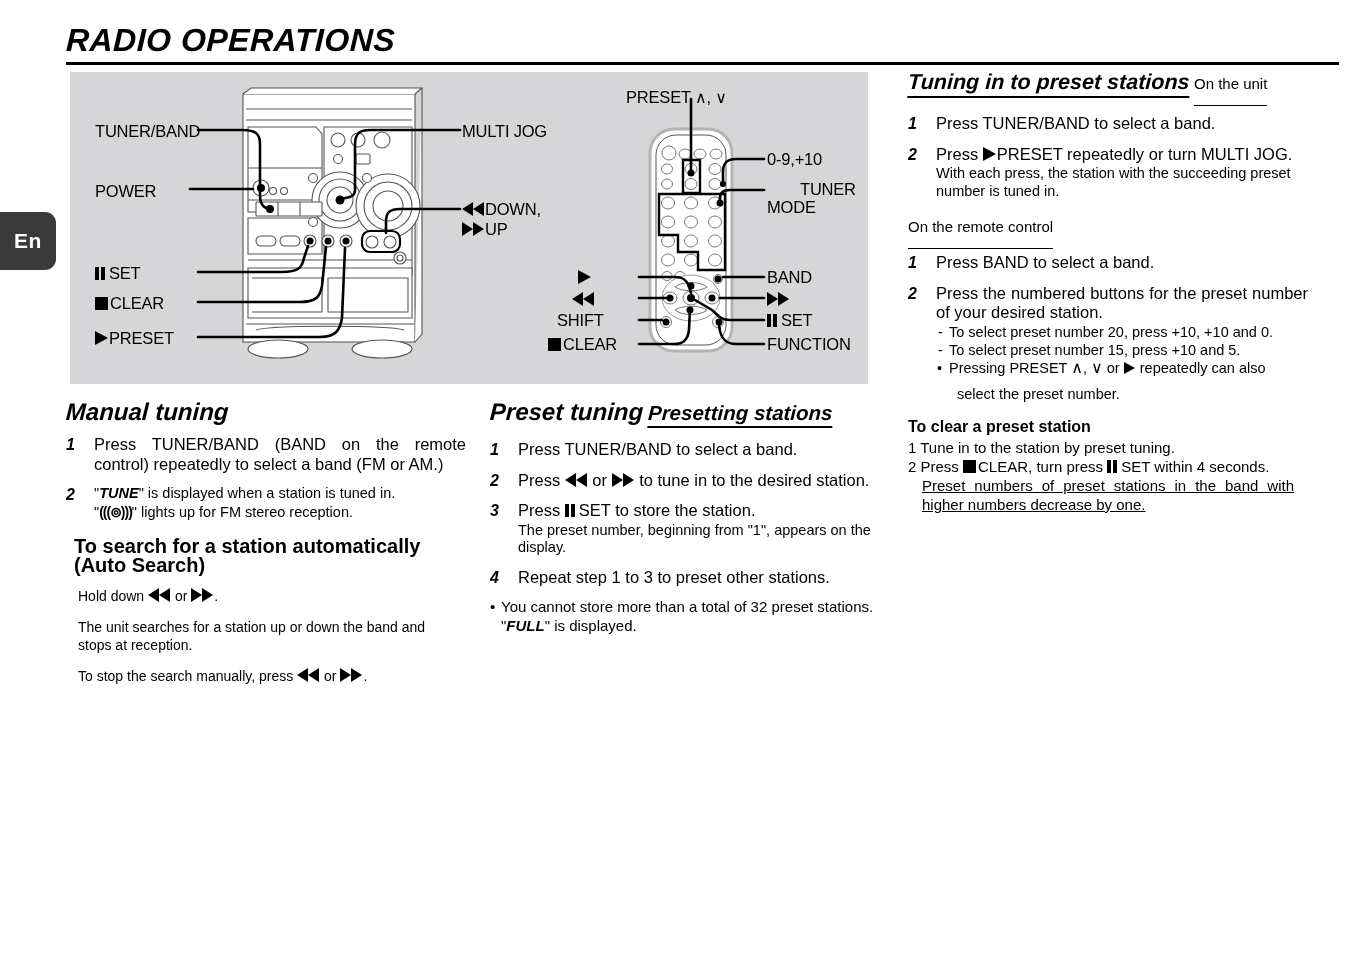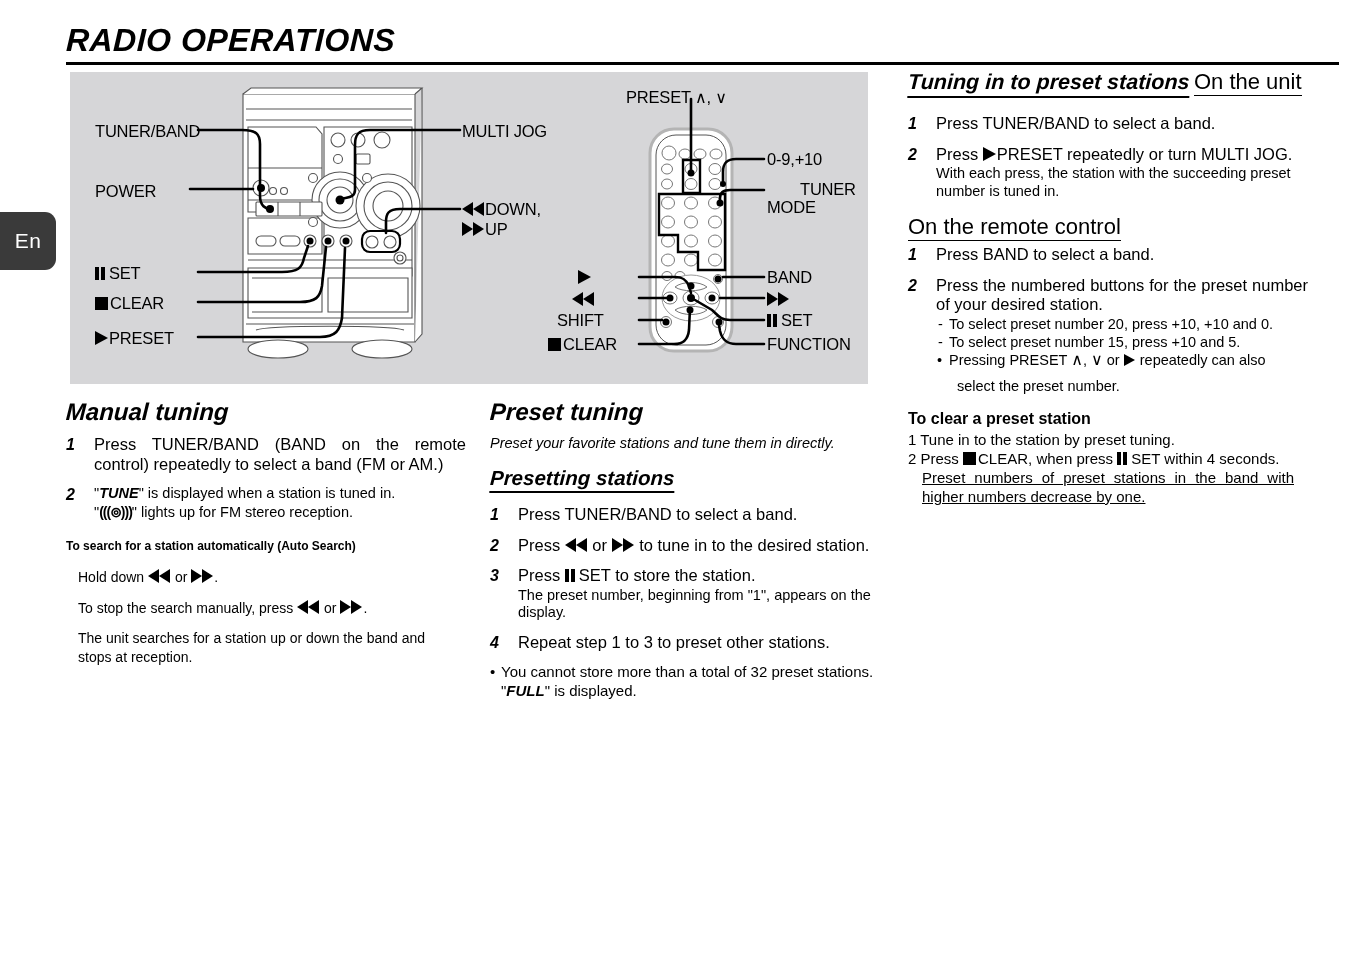--- a/index.html
+++ b/index.html
@@ -13,21 +13,21 @@
     overflow:hidden;
   }
   
   .lang-tab {
     position:absolute; left:0px; top:212px;
     width:56px; height:58px;
     background:#3a3a3a;
     border-radius:0 11px 11px 0;
     color:#fff;
     display:flex; align-items:center; justify-content:center;
-    font-size:21px; font-weight:400;
+    font-size:21px; font-weight:700;
     letter-spacing:.5px;
   }
   
   .page-title {
     position:absolute; left:66px; top:22px;
     font-size:32px; font-weight:800; font-style:italic;
     letter-spacing:.5px;
     transform:skewX(-2deg);
   }
   .title-rule {
@@ -98,25 +98,25 @@
   ol.steps > li {
     position:relative; padding-left:28px; margin-bottom:11px;
     font-size:16.5px; line-height:19.5px;
   }
   ol.steps > li .num {
     position:absolute; left:0; top:0; font-weight:700; font-style:italic; font-size:16px;
   }
   .justify { text-align:justify; }
   .sml { font-size:14.5px; line-height:17.5px; display:block; margin-top:1px; }
   .bold { font-weight:700;font-style:italic; }
-  .hdr-bold { font-weight:700; font-size:12px; line-height:19px; margin:16px 0 0 0; }
+  .hdr-bold { font-weight:700; font-size:20px; line-height:19px; margin:16px 0 0 8px; }
   .plain { font-size:14px; line-height:18.5px; margin:12px; }
   .bullet-line { font-size:15px; line-height:18.5px; margin:11px 0 0 0; position:relative; padding-left:11px; }
   .bullet-line:before { content:"\2022"; position:absolute; left:0; top:0; }
-  .underline-h { display:inline-block; border-bottom:1.8px solid #000; font-size:22px; line-height:19px; padding-bottom:4px;}
+  .underline-h { display:inline-block; border-bottom:1.8px solid #000; font-size:15px; line-height:19px; padding-bottom:12px;}
   .dash-line { font-size:14.5px; line-height:18px; margin:0; padding-left:13px; position:relative;}
   .dash-line:before { content:"-"; position:absolute; left:2px; top:0; }
   .dot-line  { font-size:14.5px; line-height:18px; margin:0; padding-left:13px; position:relative;}
   .dot-line:before { content:"\2022"; position:absolute; left:1px; top:0; }
   .indent2 { padding-left:13px; font-size:14.5px; line-height:18px; margin:8px; }
   .nb-hdr { font-weight:700; font-size:16px; margin:15px 0 2px 0; }
   .num-line { font-size:15px; line-height:19px; margin:0; }
   .num-line.ind { padding-left:14px;text-decoration:underline; }
   .chev { display:inline-block; font-size:16px; vertical-align:0px; }
   .stereo-glyph { font-weight:700; letter-spacing:-1px; font-size:14px; }
@@ -429,30 +429,29 @@
         <span>"</span><span class="stereo-glyph">(((⊚)))</span><span>" lights up for FM stereo reception.</span>
       </span>
     </li>
   </ol>
 
   <p class="hdr-bold">To search for a station automatically (Auto Search)</p>
   <p class="plain">Hold down
     <span class="tri-ll"></span> or
     <span class="tri-rr"></span>.
   </p>
+  <p class="plain">The unit searches for a station up or down the band and stops at reception.</p>
   <p class="plain">To stop the search manually, press
     <span class="tri-ll"></span> or
     <span class="tri-rr"></span>.
   </p>
-  <p class="plain">The unit searches for a station up or down the band and stops at reception.</p>
 </div>
 
 <div class="col col-mid">
   <h2 class="sec">Preset tuning</h2>
-  <p class="lead-it">Preset your favorite stations and tune them in directly.</p>
 
   <h3 class="sub-ul" style="margin-bottom:12px;">Presetting stations</h3>
 
   <ol class="steps">
     <li>
       <span class="num">1</span>
       <span style="display:block">Press TUNER/BAND to select a band.</span>
     </li>
     <li>
       <span class="num">2</span>
@@ -519,17 +518,17 @@
         <span>repeatedly can also</span>
       </p>
       <p class="indent2">select the preset  number.</p>
     </li>
   </ol>
 
   <p class="nb-hdr">To clear a preset station</p>
   <p class="num-line">1 Tune in to the station by preset tuning.</p>
   <p class="num-line">
     <span>2 Press</span>
-    <span class="stopbox"></span><span>CLEAR, when press</span>
+    <span class="stopbox"></span><span>CLEAR, turn press</span>
     <span class="pausebars"></span><span>SET within 4 seconds.</span>
   </p>
   <p class="num-line ind justify" style="width:386px;">Preset numbers of preset stations in the band with higher numbers decrease by one.</p>
 </div>
 
 </body></html>

